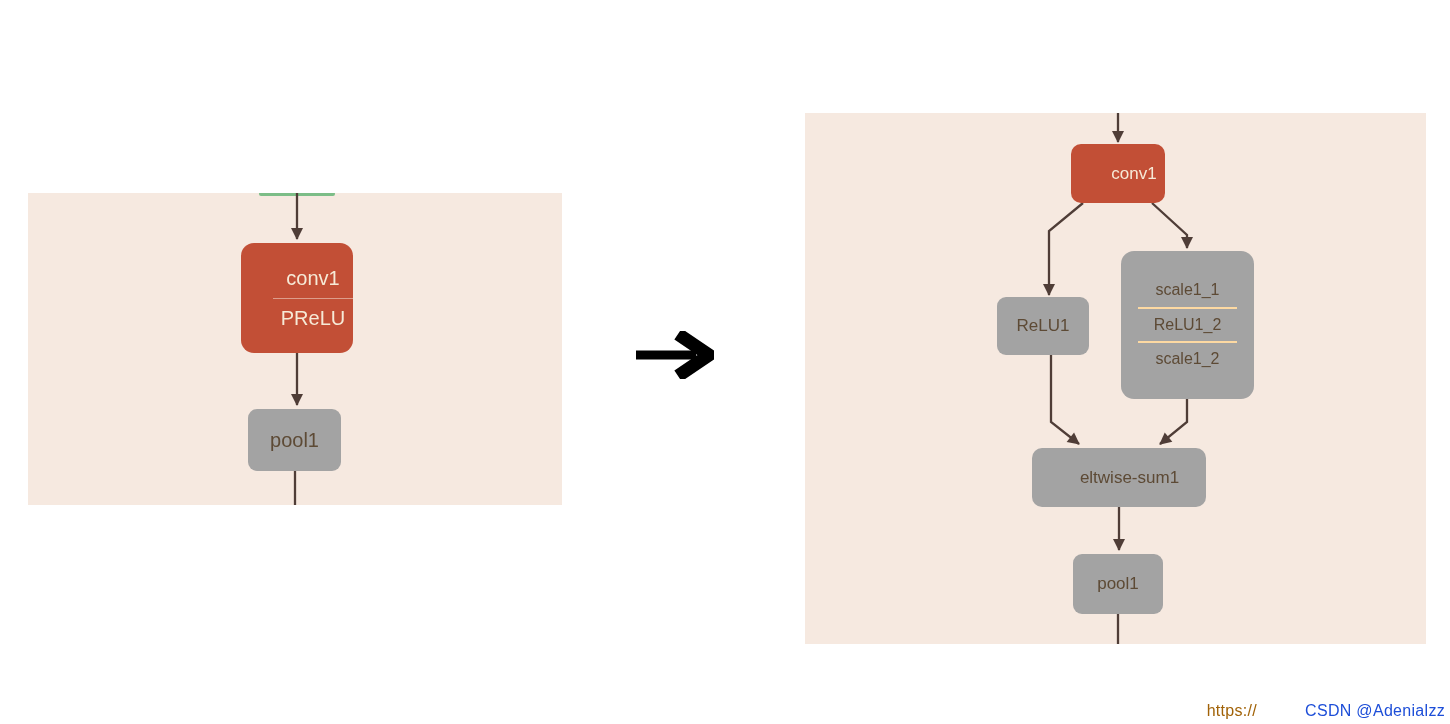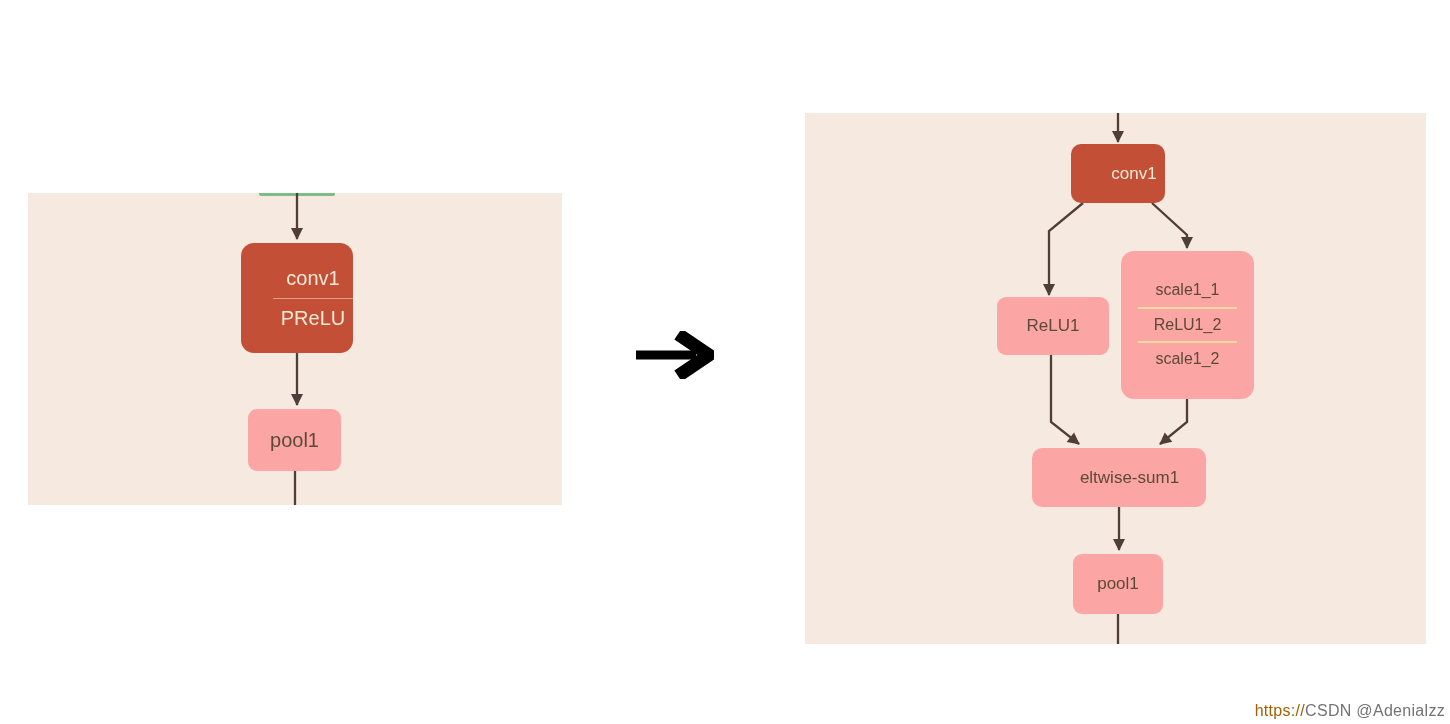--- a/index.html
+++ b/index.html
@@ -11,46 +11,46 @@
   #panel-before { left:28px;  top:193px; width:534px; height:312px; }
   #panel-after  { left:805px; top:113px; width:621px; height:531px; }
   .edges { position:absolute; left:0; top:0; pointer-events:none; }
 
   .node {
     position:absolute; box-sizing:border-box;
     display:flex; flex-direction:column; align-items:center; justify-content:center;
     text-align:center; line-height:1.15;
   }
   .node.red    { background:#c24f36; color:#f6ead7;padding-left:32px; }
-  .node.yellow { background:#fca5a5; color:#5d4a35; }
+  .node.yellow { background:#a3a3a3; color:#5d4a35; }
 
   .divider-red    { height:1px; background:#dd9d8b; width:80px; margin:8px 0; }
   .divider-yellow { height:2px; background:#fdd9a2; width:99px; margin:7px 0; }
 
   
   #node-conv1-prelu { left:213px; top:50px;  width:112px; height:110px; border-radius:13px; font-size:20px; }
   #node-pool1-before{ left:220px; top:216px; width:93px;  height:62px;  border-radius:9px;  font-size:20px; }
   #green-stub { position:absolute; left:231px; top:-1px; width:76px; height:4px;
                 background:#7cbd87; border-radius:2px; }
 
   
   #node-conv1-after { left:266px; top:31px;  width:94px;  height:59px;  border-radius:10px; font-size:17px; }
-  #node-relu1       { left:192px; top:184px; width:112px; height:58px;  border-radius:9px;  font-size:17px; }
+  #node-relu1       { left:192px; top:184px; width:92px; height:58px;  border-radius:9px;  font-size:17px; }
   #node-scale-stack { left:316px; top:138px; width:133px; height:148px; border-radius:13px; font-size:16px; }
   #node-eltwise     { left:227px; top:335px; width:174px; height:59px;  border-radius:10px; font-size:17px;padding-left:21px; }
   #node-pool1-after { left:268px; top:441px; width:90px;  height:60px;  border-radius:9px;  font-size:17px; }
 
   #transform-arrow { position:absolute; left:634px; top:331px; }
 
   #watermark {
     position:absolute; right:5px; bottom:4px; font-size:16px;
     letter-spacing:0.3px; white-space:nowrap;
   }
   #watermark .faint { color:#a16207; }
-  #watermark .main  { color:#737373; }
+  #watermark .main  { color:#1d4ed8;margin-left:48px; }
 </style>
 </head>
 <body>
 
 <div class="panel" id="panel-before">
   <div id="green-stub"></div>
 
   <svg class="edges" width="534" height="312">
     <defs>
       <marker id="ah1" markerUnits="userSpaceOnUse" markerWidth="14" markerHeight="14" refX="12" refY="7" orient="auto">

